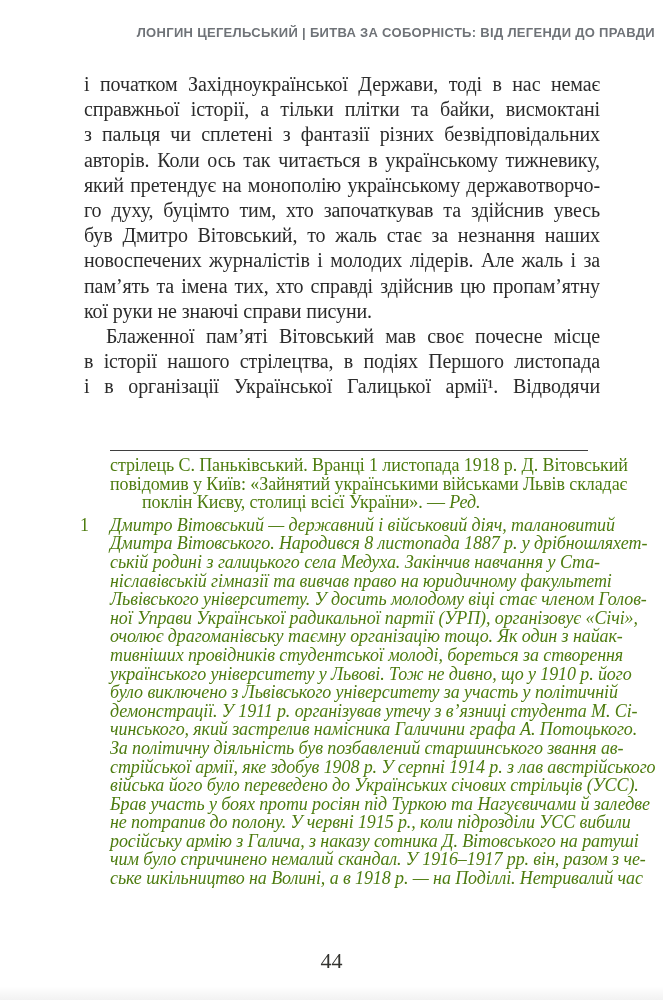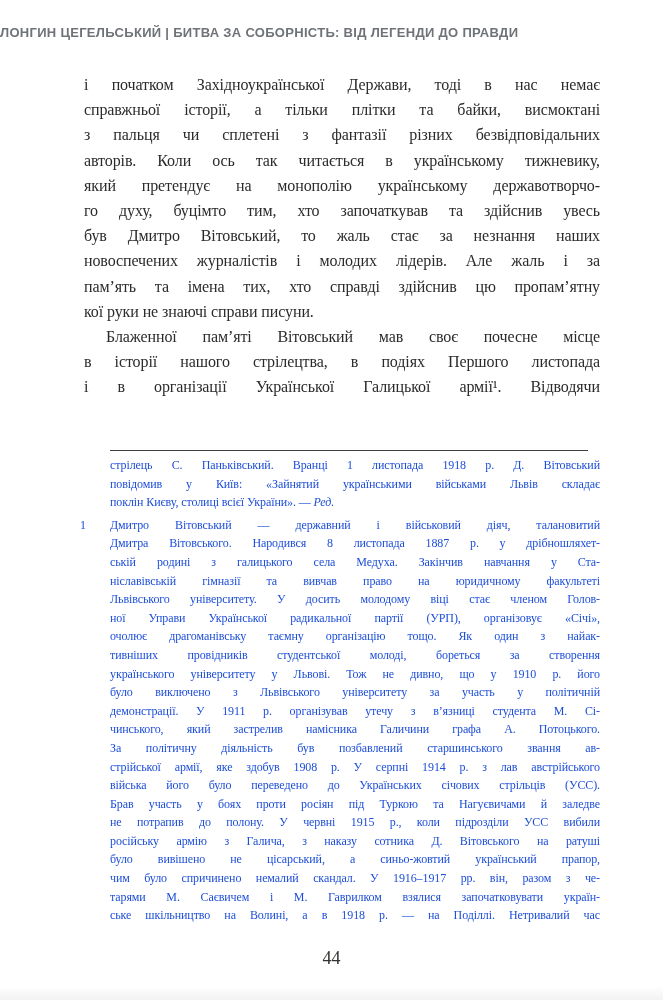--- a/index.html
+++ b/index.html
@@ -5,67 +5,67 @@
   html, body { margin: 0; padding: 0; }
   body {
     width: 663px; height: 1000px;
     position: relative;
     background: #ffffff;
     overflow: hidden;
     font-family: "Liberation Serif", "DejaVu Serif", serif;
     color: #2b2b2b;
   }
   .running-header {
-    position: absolute; top: 25px; left: 0; right: 0;
-    text-align: left;
+    position: absolute; top: 25px; left: 0; right: 8px;
+    text-align: right;
     font-family: "Liberation Sans", "DejaVu Sans", sans-serif;
     font-weight: bold;
     font-size: 13px;
     letter-spacing: 0.3px;
     color: #6f7378;
   }
   .main-text {
     position: absolute; top: 72px; left: 84px; width: 516px;
-    font-size: 16px;
+    font-size: 20px;
     letter-spacing: -0.1px;
     color: #2b2b2b;
   }
   .line {
     height: 25.2px; line-height: 25.2px;
     text-align: justify; text-align-last: justify;
     white-space: nowrap;
   }
   .line.last { text-align-last: left; }
   .line.indent { padding-left: 22px; }
   .footnote-rule {
     position: absolute; top: 450px; left: 110px;
     width: 478px; height: 1px;
     background: #3f3f3f;
   }
   .footnotes {
     position: absolute; top: 456px; left: 80px; width: 520px;
-    font-size: 12px;
+    font-size: 18px;
     letter-spacing: -0.1px;
-    color: #1d4ed8;
+    color: #4d7c0f;
   }
   .fn-cont { margin-left: 30px; width: 490px; }
   .fline {
     height: 18.6px; line-height: 18.6px;
     text-align: justify; text-align-last: justify;
     white-space: nowrap;
   }
-  .fline.last { text-align-last: left; }
+  .fline.last { text-align-last: left; margin-left: 32px; }
   .fn-item { display: flex; margin-top: 4px; }
   .fn-num { width: 30px; flex: none; line-height: 18.6px; }
-  .fn-body { width: 490px; flex: none; }
+  .fn-body { width: 490px; flex: none; font-style: italic; }
   .fn-cont em, .fn-body em { font-style: italic; }
   .page-number {
     position: absolute; top: 948px; left: 0; right: 0;
     text-align: center;
-    font-size: 18px;
+    font-size: 22px;
     color: #33332f;
   }
   .page-edge-shade {
     position: absolute; left: 0; right: 0; bottom: 0; height: 14px;
     background: linear-gradient(to bottom, rgba(0,0,0,0), rgba(0,0,0,0.05));
   }
 </style>
 </head>
 <body style="background: rgb(255, 255, 255);">
 
@@ -110,23 +110,21 @@
           <div class="fline">українського університету у Львові. Тож не дивно, що у 1910 р. його</div>
           <div class="fline">було виключено з Львівського університету за участь у політичній</div>
           <div class="fline">демонстрації. У 1911 р. організував утечу з в’язниці студента М. Сі-</div>
           <div class="fline">чинського, який застрелив намісника Галичини графа А. Потоцького.</div>
           <div class="fline">За політичну діяльність був позбавлений старшинського звання ав-</div>
           <div class="fline">стрійської армії, яке здобув 1908 р. У серпні 1914 р. з лав австрійського</div>
           <div class="fline">війська його було переведено до Українських січових стрільців (УСС).</div>
           <div class="fline">Брав участь у боях проти росіян під Туркою та Нагуєвичами й заледве</div>
           <div class="fline">не потрапив до полону. У червні 1915 р., коли підрозділи УСС вибили</div>
           <div class="fline">російську армію з Галича, з наказу сотника Д. Вітовського на ратуші</div>
-          <div class="fline">було вивішено не цісарський, а синьо-жовтий український прапор,</div>
           <div class="fline">чим було спричинено немалий скандал. У 1916–1917 рр. він, разом з че-</div>
-          <div class="fline">тарями М. Саєвичем і М. Гаврилком взялися започатковувати україн-</div>
           <div class="fline">ське шкільництво на Волині, а в 1918 р. — на Поділлі. Нетривалий час</div>
         </div>
       </div>
     </div>
 </div>
 
 <div class="page-number">44</div>
 
 <div class="page-edge-shade"></div>
 

